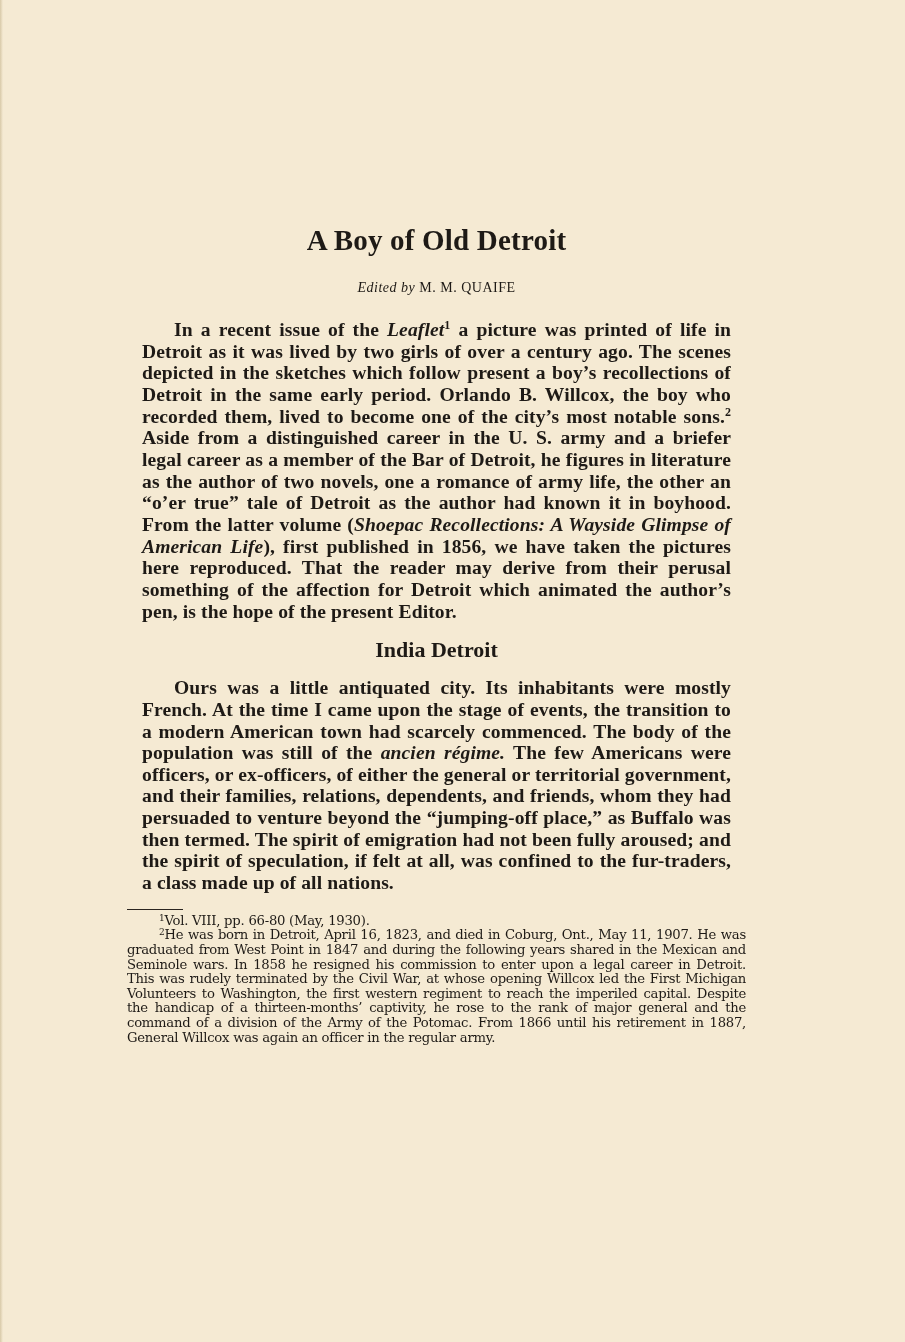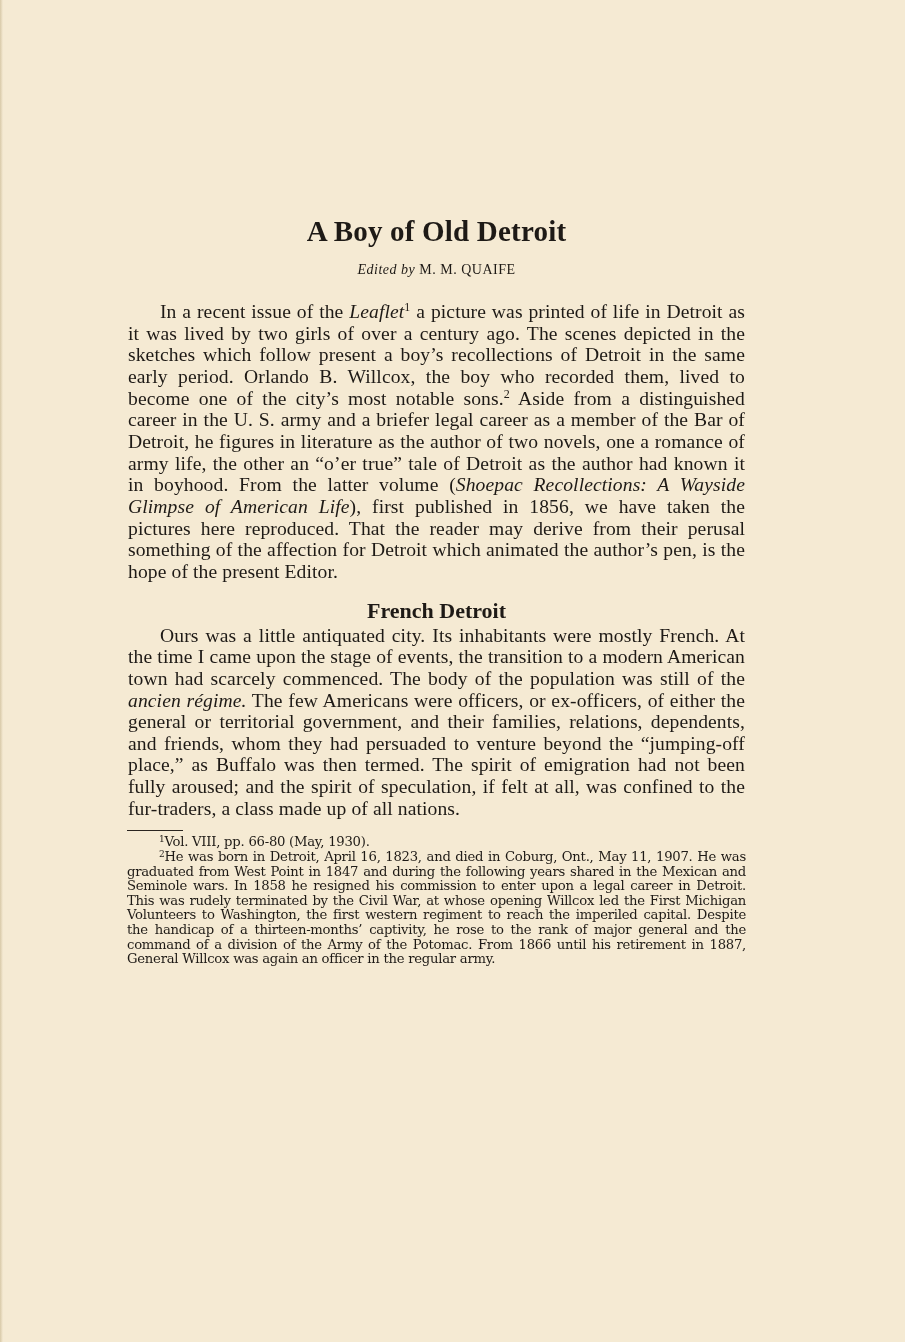--- a/index.html
+++ b/index.html
@@ -18,38 +18,39 @@
   .column {
     position: absolute;
     left: 127px;
     top: 205px;
     width: 619px;
   }
   .title {
     text-align: center;
     font-size: 29px;
     font-weight: bold;
-    margin: 8px;
+    margin: 17px;
     line-height: 36px;
     letter-spacing: 0.2px;
   }
   .byline {
     text-align: center;
     font-size: 14px;
     margin: 6px 0 18px 0;
     line-height: 26px;
     letter-spacing: 0.5px;
   }
   .byline .ital { font-style: italic; }
   .body-text {
     font-size: 19.6px;
     line-height: 21.65px;
     text-align: justify;
-    margin: 1px;
+    margin: 15px;
     letter-spacing: 0.1px;
+    font-weight: bold;
   }
   .body-text p {
     margin: 0;
     text-indent: 32px;
   }
   sup.fn { font-size: 12px; vertical-align: 7px; line-height: 0; }
   .ital { font-style: italic; }
   .section-heading {
     text-align: center;
     font-size: 22px;
@@ -82,21 +83,21 @@
   <h1 class="title">A Boy of Old Detroit</h1>
   <div class="byline">
     <span class="ital">Edited by</span>
     <span>M. M. QUAIFE</span>
   </div>
 
   <div class="body-text">
     <p><span>In a recent issue of the </span><span class="ital">Leaflet</span><sup class="fn">1</sup><span> a picture was printed of life in Detroit as it was lived by two girls of over a century ago.  The scenes depicted in the sketches which follow present a boy’s recollections of Detroit in the same early period.  Orlando B. Willcox, the boy who recorded them, lived to become one of the city’s most notable sons.</span><sup class="fn">2</sup><span>  Aside from a distinguished career in the U. S. army and a briefer legal career as a member of the Bar of Detroit, he figures in literature as the author of two novels, one a romance of army life, the other an “o’er true” tale of Detroit as the author had known it in boyhood.  From the latter volume (</span><span class="ital">Shoepac Recollections: A Wayside Glimpse of American Life</span><span>), first published in 1856, we have taken the pictures here reproduced.  That the reader may derive from their perusal something of the affection for Detroit which animated the author’s pen, is the hope of the present Editor.</span></p>
   </div>
 
-  <h2 class="section-heading">French Detroit</h2>
+  <h2 class="section-heading">India Detroit</h2>
 
   <div class="body-text">
     <p><span>Ours was a little antiquated city.  Its inhabitants were mostly French.  At the time I came upon the stage of events, the transition to a modern American town had scarcely commenced.  The body of the population was still of the </span><span class="ital">ancien régime.</span><span>  The few Americans were officers, or ex-officers, of either the general or territorial government, and their families, relations, dependents, and friends, whom they had persuaded to venture beyond the “jumping-off place,” as Buffalo was then termed.  The spirit of emigration had not been fully aroused; and the spirit of speculation, if felt at all, was confined to the fur-traders, a class made up of all nations.</span></p>
   </div>
 
   <div class="footnote-rule"></div>
 
   <div class="footnotes">
     <p><sup>1</sup><span>Vol. VIII, pp. 66-80 (May, 1930).</span></p>
     <p><sup>2</sup><span>He was born in Detroit, April 16, 1823, and died in Coburg, Ont., May 11, 1907.  He was graduated from West Point in 1847 and during the following years shared in the Mexican and Seminole wars.  In 1858 he resigned his commission to enter upon a legal career in Detroit.  This was rudely terminated by the Civil War, at whose opening Willcox led the First Michigan Volunteers to Washington, the first western regiment to reach the imperiled capital.  Despite the handicap of a thirteen-months’ captivity, he rose to the rank of major general and the command of a division of the Army of the Potomac.  From 1866 until his retirement in 1887, General Willcox was again an officer in the regular army.</span></p>

